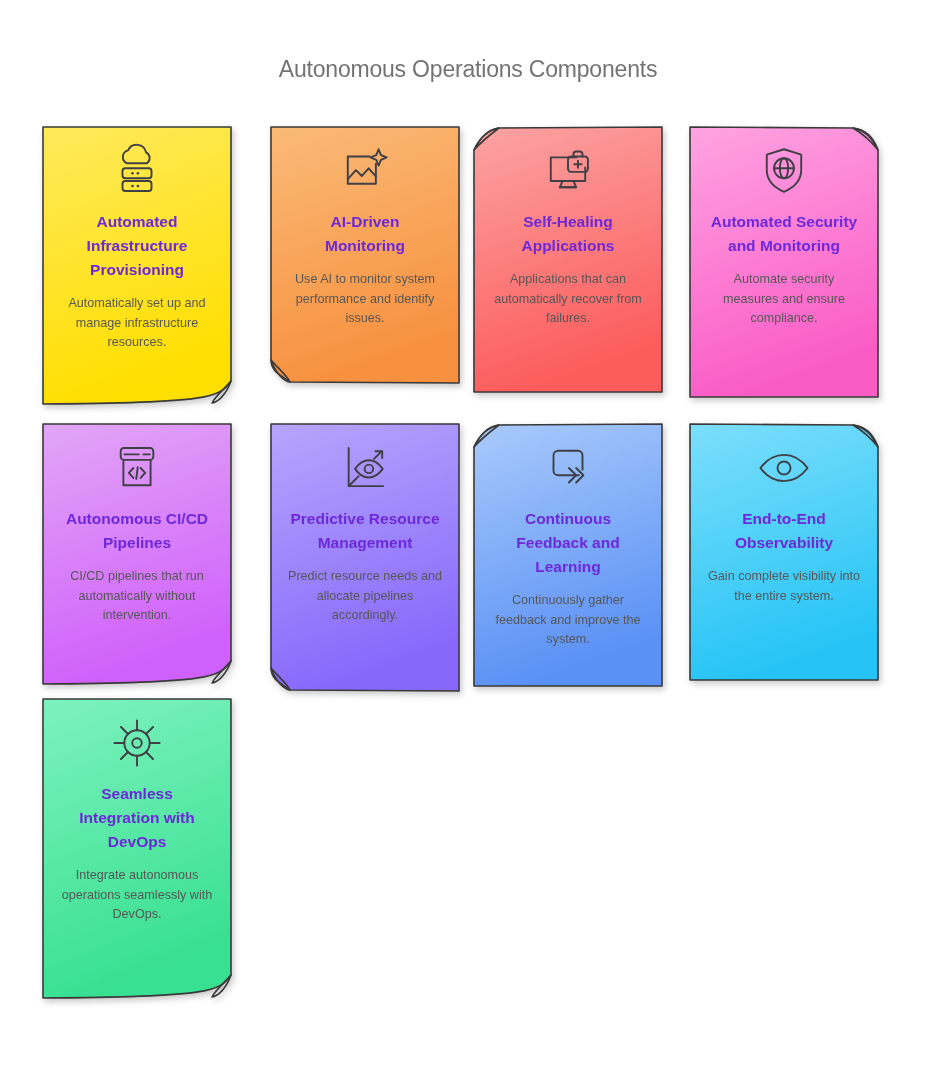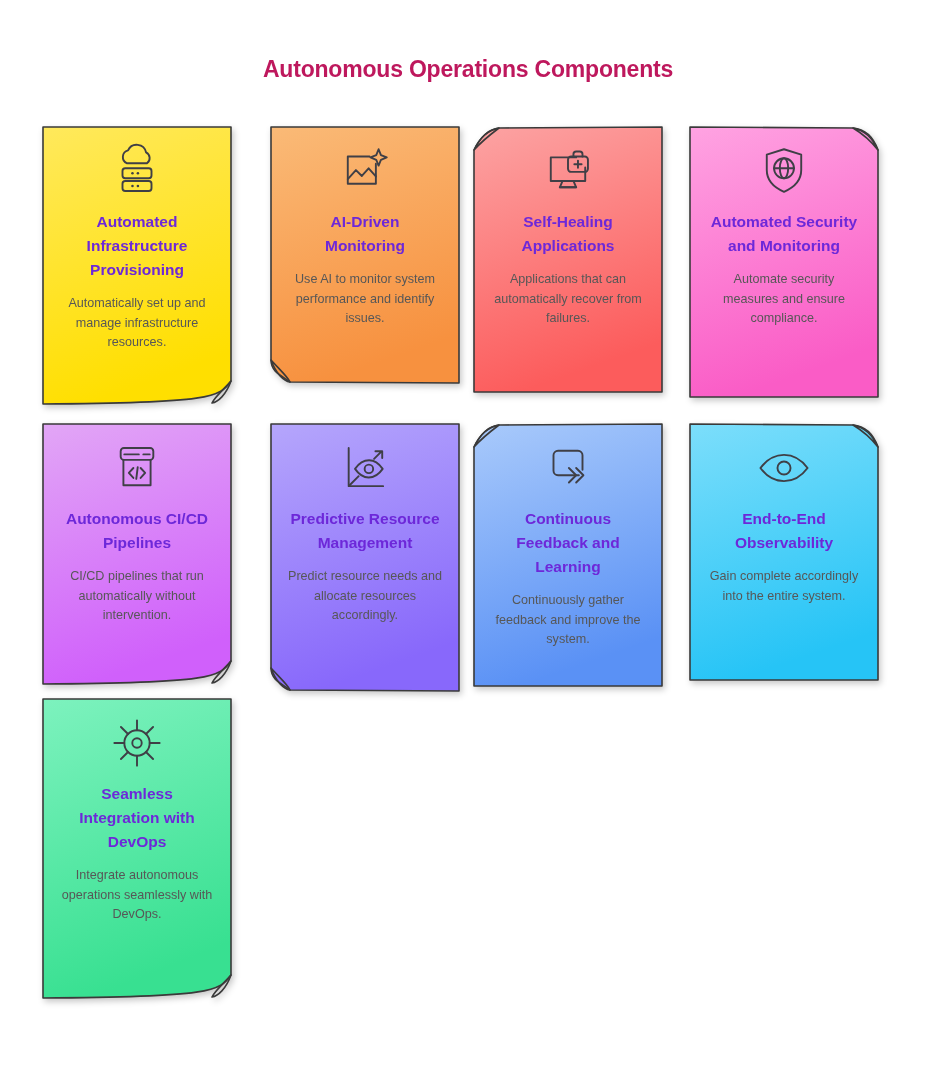--- a/index.html
+++ b/index.html
@@ -12,22 +12,22 @@
     height: 1092px;
     font-family: "Liberation Sans", sans-serif;
     color: #3c3c3c;
     overflow: hidden;
     position: relative;
   }
 
   #page-title {
     text-align: center;
     font-size: 23px;
-    font-weight: bold;
-    color: #be185d;
+    font-weight: normal;
+    color: #737373;
     letter-spacing: -0.2px;
     margin: 0;
     padding-top: 54px;
     height: 30px;
     line-height: 30px;
   }
 
   #cards-grid {
     position: absolute;
     left: 40px;
@@ -271,21 +271,21 @@
         <div class="card-icon">
     <svg viewBox="0 0 64 64" fill="none" stroke="#3f3f46" stroke-width="2.1" stroke-linecap="round" stroke-linejoin="round">
       <path d="M14 10v42h38"></path>
       <path d="M15 51l10-10"></path>
       <path d="M42 22l8-8M43.5 13.5H51v7.5"></path>
       <path d="M21 33c4.5-6.5 10.5-9.5 15.5-9.5S47 26.5 51.5 33c-4.5 6.5-10.5 9.5-15.5 9.5S25.5 39.5 21 33z"></path>
       <circle cx="36.3" cy="33" r="4.7"></circle>
     </svg>
         </div>
         <div class="card-title">Predictive Resource Management</div>
-        <div class="card-desc">Predict resource needs and allocate resources accordingly.</div>
+        <div class="card-desc">Predict resource needs and allocate pipelines accordingly.</div>
       </div>
     </div>
     <div class="card r1 c2" style="height: 268px;">
       <div class="card-shape">
         <svg viewBox="0 0 194 268" preserveAspectRatio="none">
       <defs>
         <linearGradient id="g6" x1="0" y1="0" x2="0.25" y2="1">
           <stop offset="0%" stop-color="#A9CAFB"></stop>
           <stop offset="100%" stop-color="#5A91F5"></stop>
         </linearGradient>
@@ -321,21 +321,21 @@
     </svg>
       </div>
       <div class="card-content">
         <div class="card-icon">
     <svg viewBox="0 0 64 64" fill="none" stroke="#3f3f46" stroke-width="2.1" stroke-linecap="round" stroke-linejoin="round">
       <path d="M6 32c7-9.5 16-14.5 26-14.5S51 22.5 58 32c-7 9.5-16 14.5-26 14.5S13 41.5 6 32z"></path>
       <circle cx="32" cy="32" r="7.2"></circle>
     </svg>
         </div>
         <div class="card-title">End-to-End Observability</div>
-        <div class="card-desc">Gain complete accordingly into the entire system.</div>
+        <div class="card-desc">Gain complete visibility into the entire system.</div>
       </div>
     </div>
     <div class="card r2 c0" style="height: 305px;">
       <div class="card-shape">
         <svg viewBox="0 0 194 305" preserveAspectRatio="none">
       <defs>
         <linearGradient id="g8" x1="0" y1="0" x2="0.25" y2="1">
           <stop offset="0%" stop-color="#7DF2BE"></stop>
           <stop offset="100%" stop-color="#38E091"></stop>
         </linearGradient>

